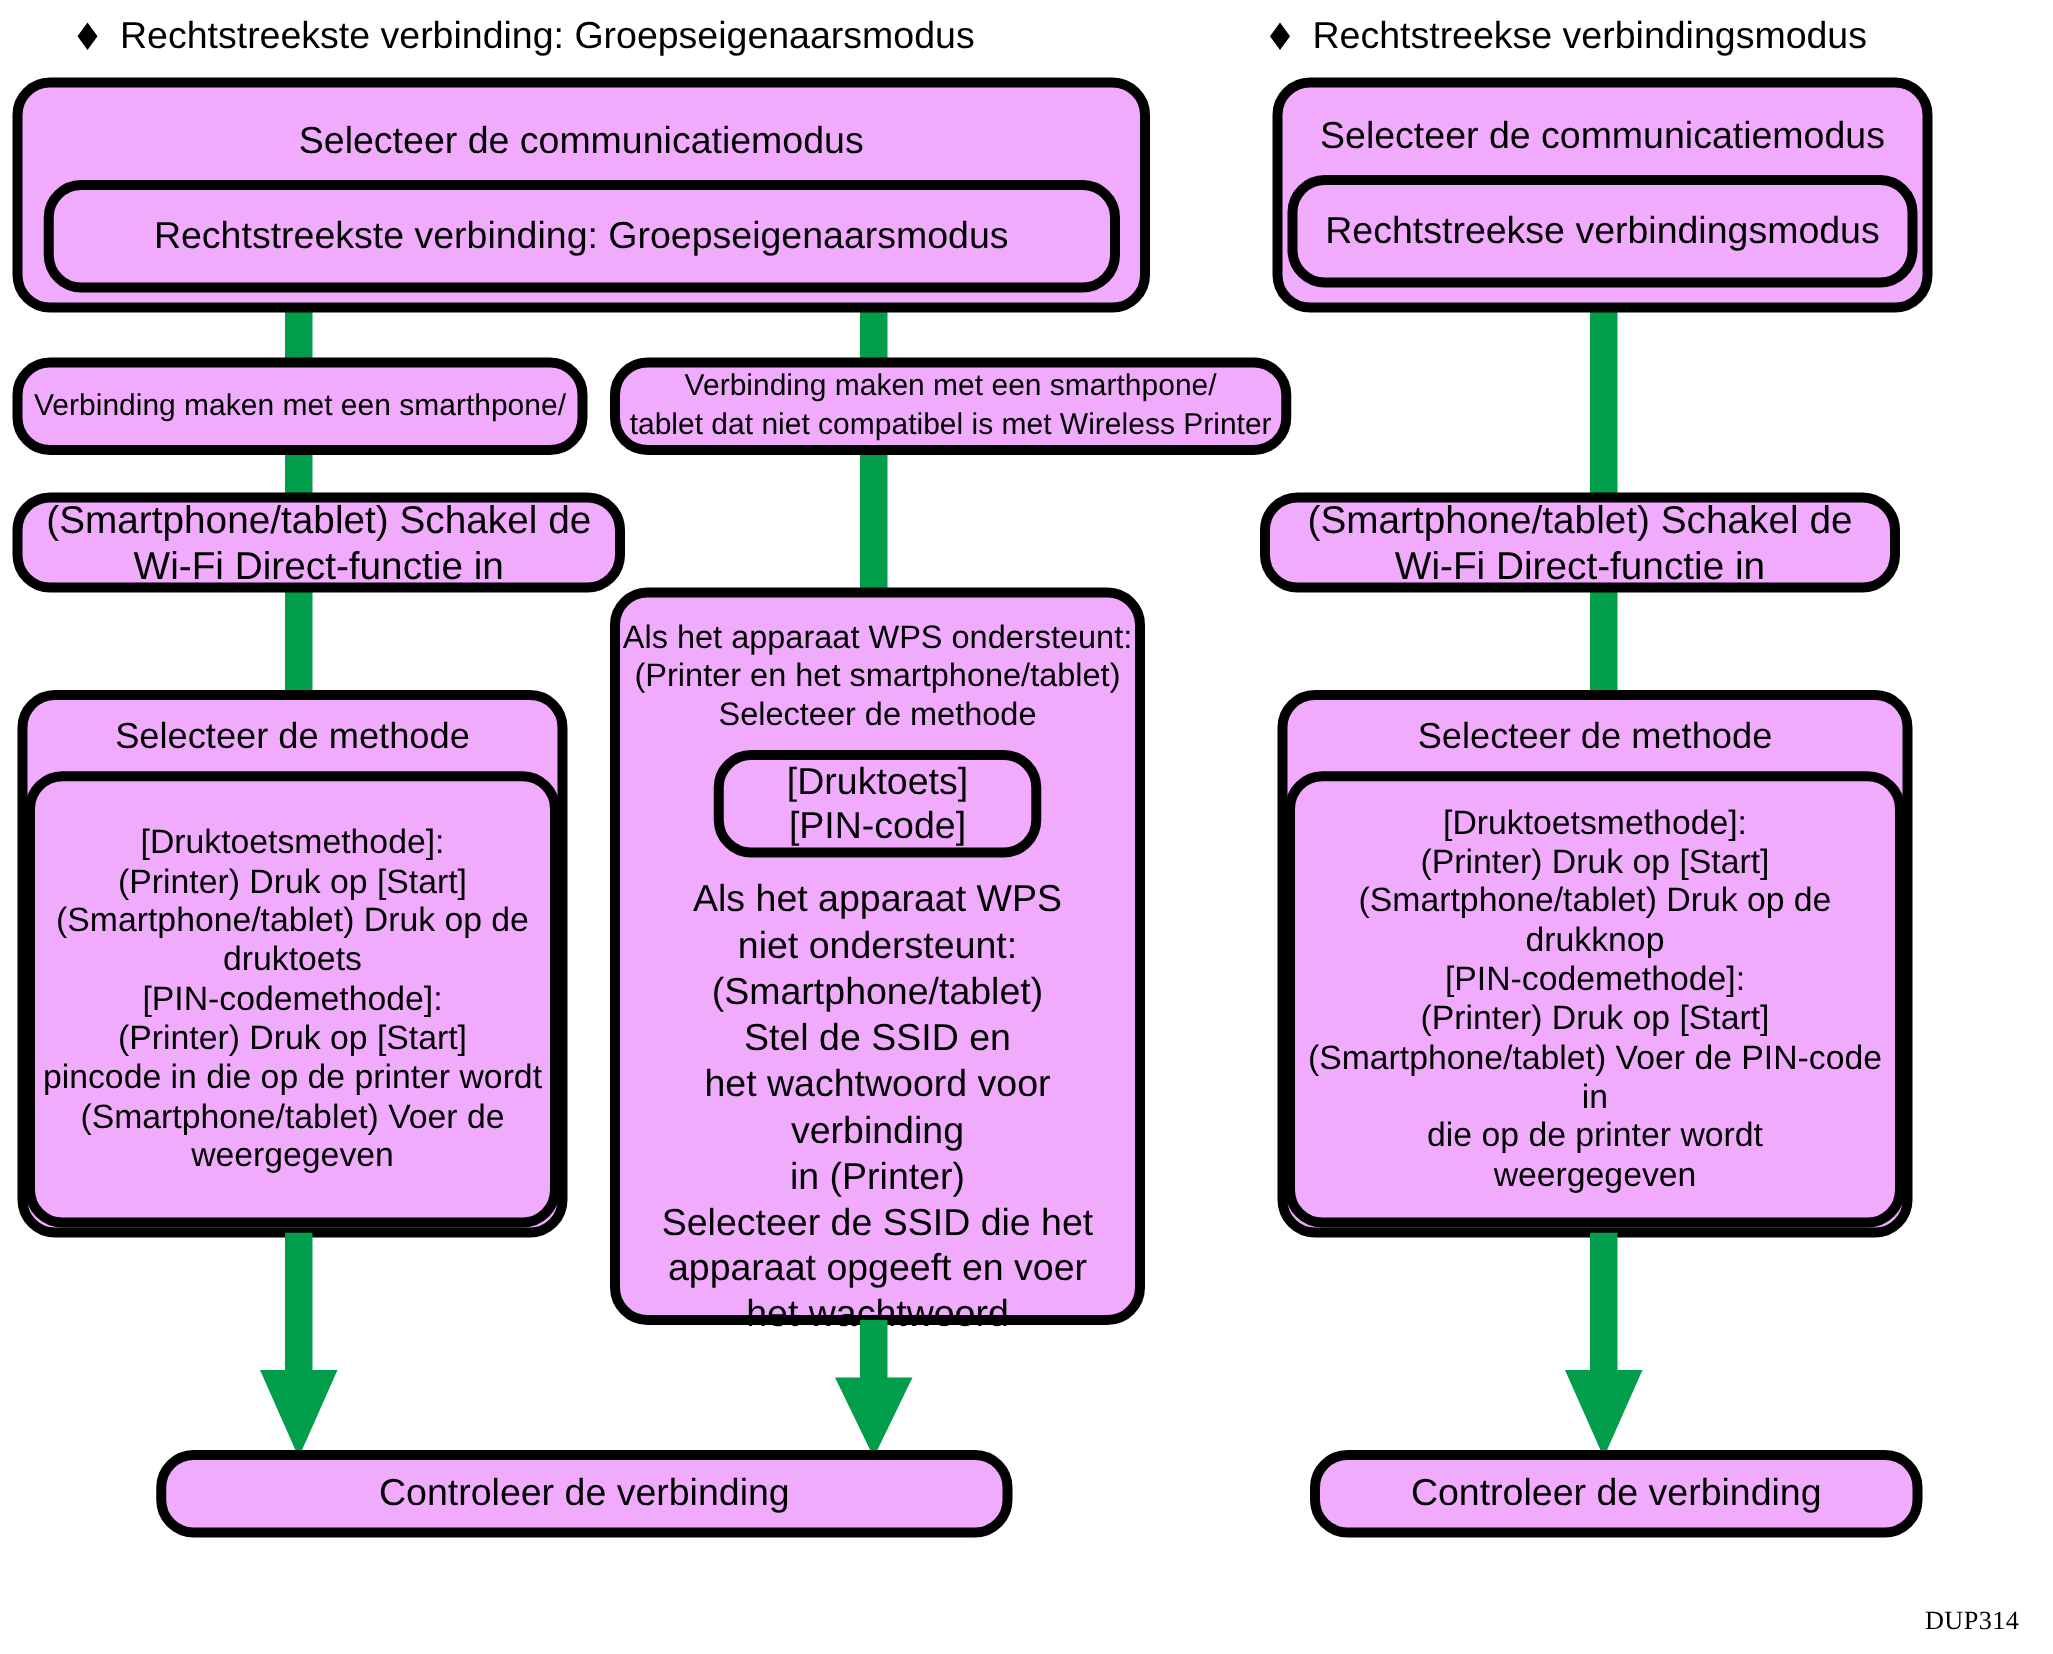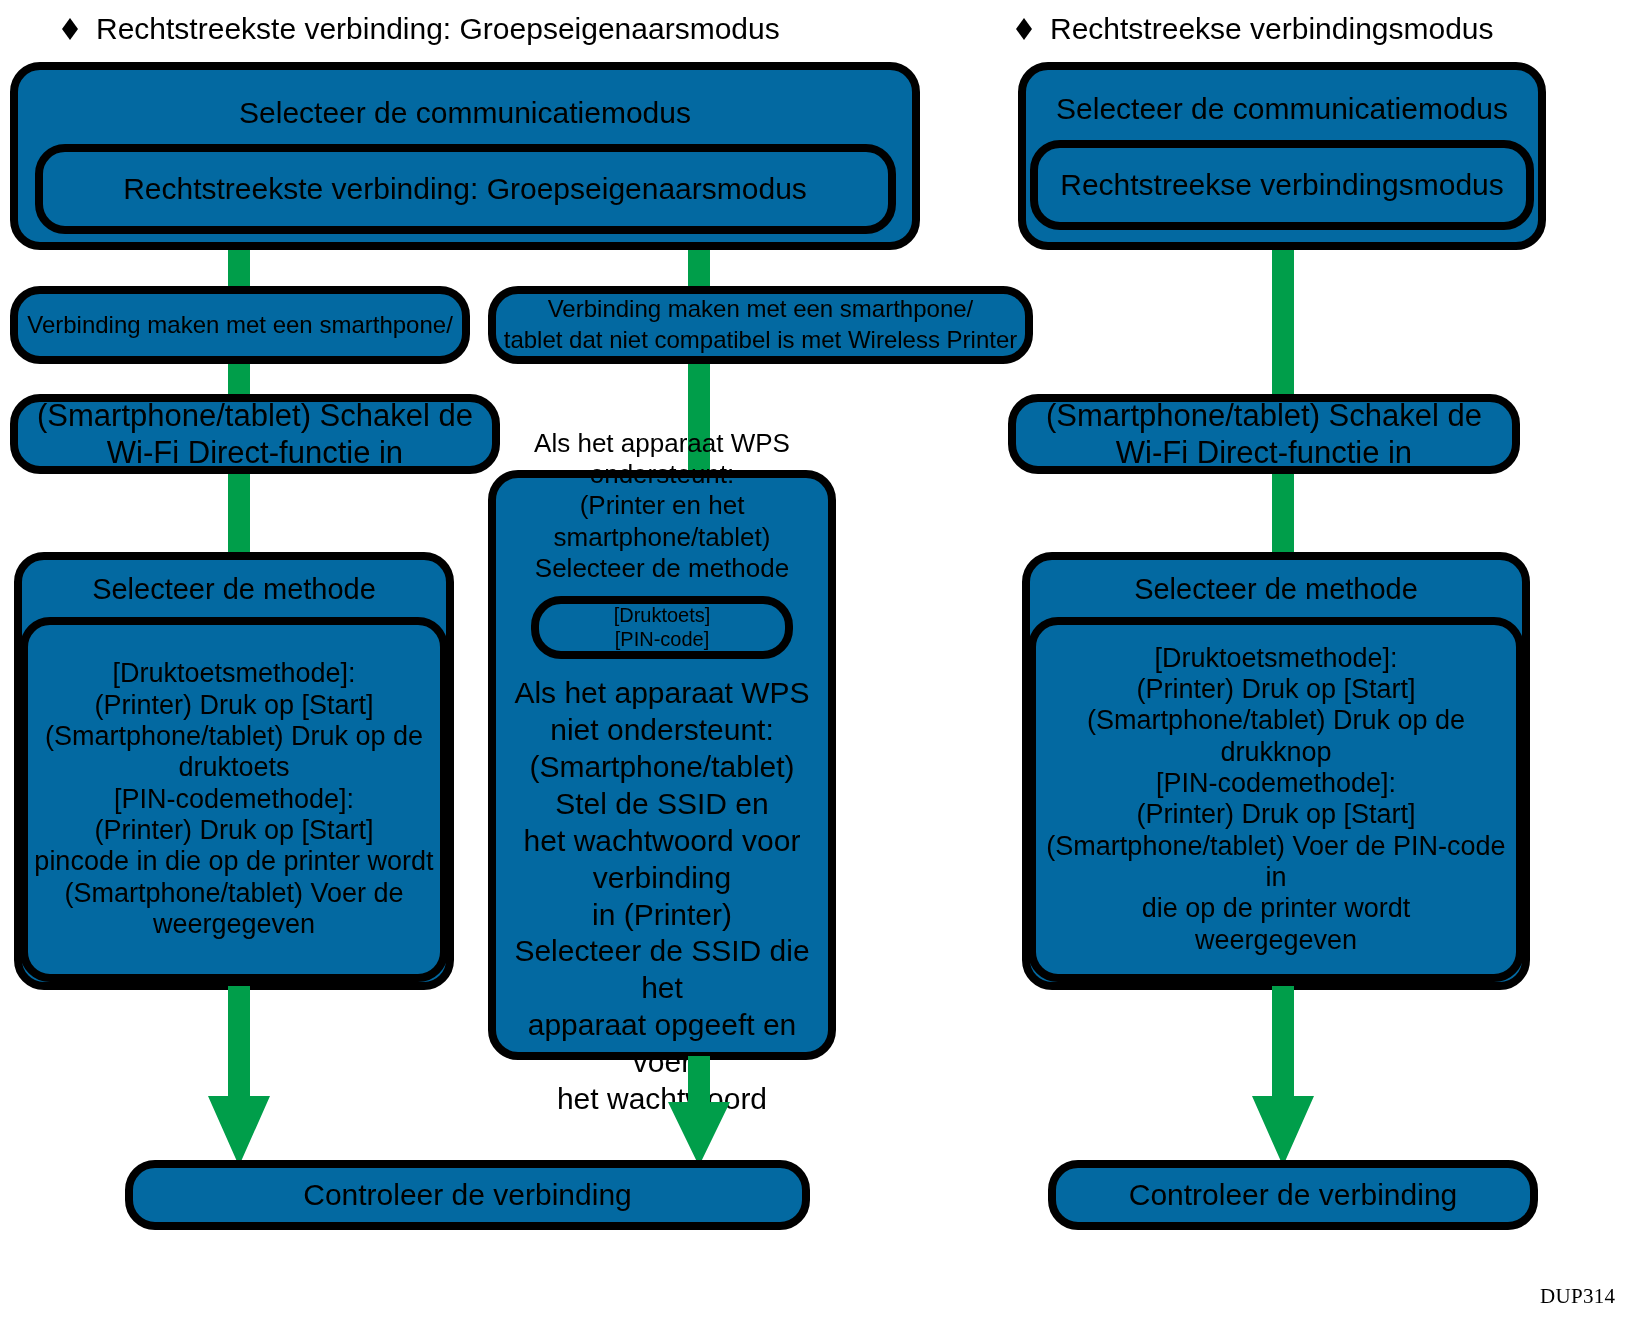--- a/index.html
+++ b/index.html
@@ -34,21 +34,21 @@
     height: 24px;
     flex: 0 0 auto;
     display: inline-block;
   }
   .diamond-icon svg { display: block; }
 
   
   .box {
     border: 7px solid #000000;
     border-radius: 26px;
-    background: #0369a1;
+    background: #f0abfc;
     display: flex;
     flex-direction: column;
     align-items: center;
     text-align: center;
   }
   .box.thick { border-width: 8px; border-radius: 30px; }
 
   .box-title {
     font-size: 30px;
     line-height: 1.12;
@@ -165,28 +165,28 @@
         <span class="line">druktoets</span>
         <span class="line">[PIN-codemethode]:</span>
         <span class="line">(Printer) Druk op [Start]</span>
         <span class="line">pincode in die op de printer wordt</span>
         <span class="line">(Smartphone/tablet) Voer de</span>
         <span class="line">weergegeven</span>
       </div>
     </div>
   </div>
 
-  <div class="abs box thick" style="left:488px; top:470px; width:348px; height:590px; justify-content:center; padding-top:16px;">
+  <div class="abs box thick" style="left:488px; top:470px; width:428px; height:590px; justify-content:space-between; padding-top:16px;">
     <div class="box-text" style="font-size:26px; line-height:1.20;">
       <span class="line">Als het apparaat WPS ondersteunt:</span>
       <span class="line">(Printer en het smartphone/tablet)</span>
       <span class="line">Selecteer de methode</span>
     </div>
     <div class="box thick" style="width:246px; height:88px; margin-top:12px; justify-content:center;">
-      <div class="box-text-lg" style="font-size:20px; line-height:1.18;">
+      <div class="box-text-lg" style="font-size:30px; line-height:1.18;">
         <span class="line">[Druktoets]</span>
         <span class="line">[PIN-code]</span>
       </div>
     </div>
     <div class="box-text-lg" style="font-size:30px; line-height:1.23; margin-top:16px;">
       <span class="line">Als het apparaat WPS</span>
       <span class="line">niet ondersteunt:</span>
       <span class="line">(Smartphone/tablet)</span>
       <span class="line">Stel de SSID en</span>
       <span class="line">het wachtwoord voor verbinding</span>

